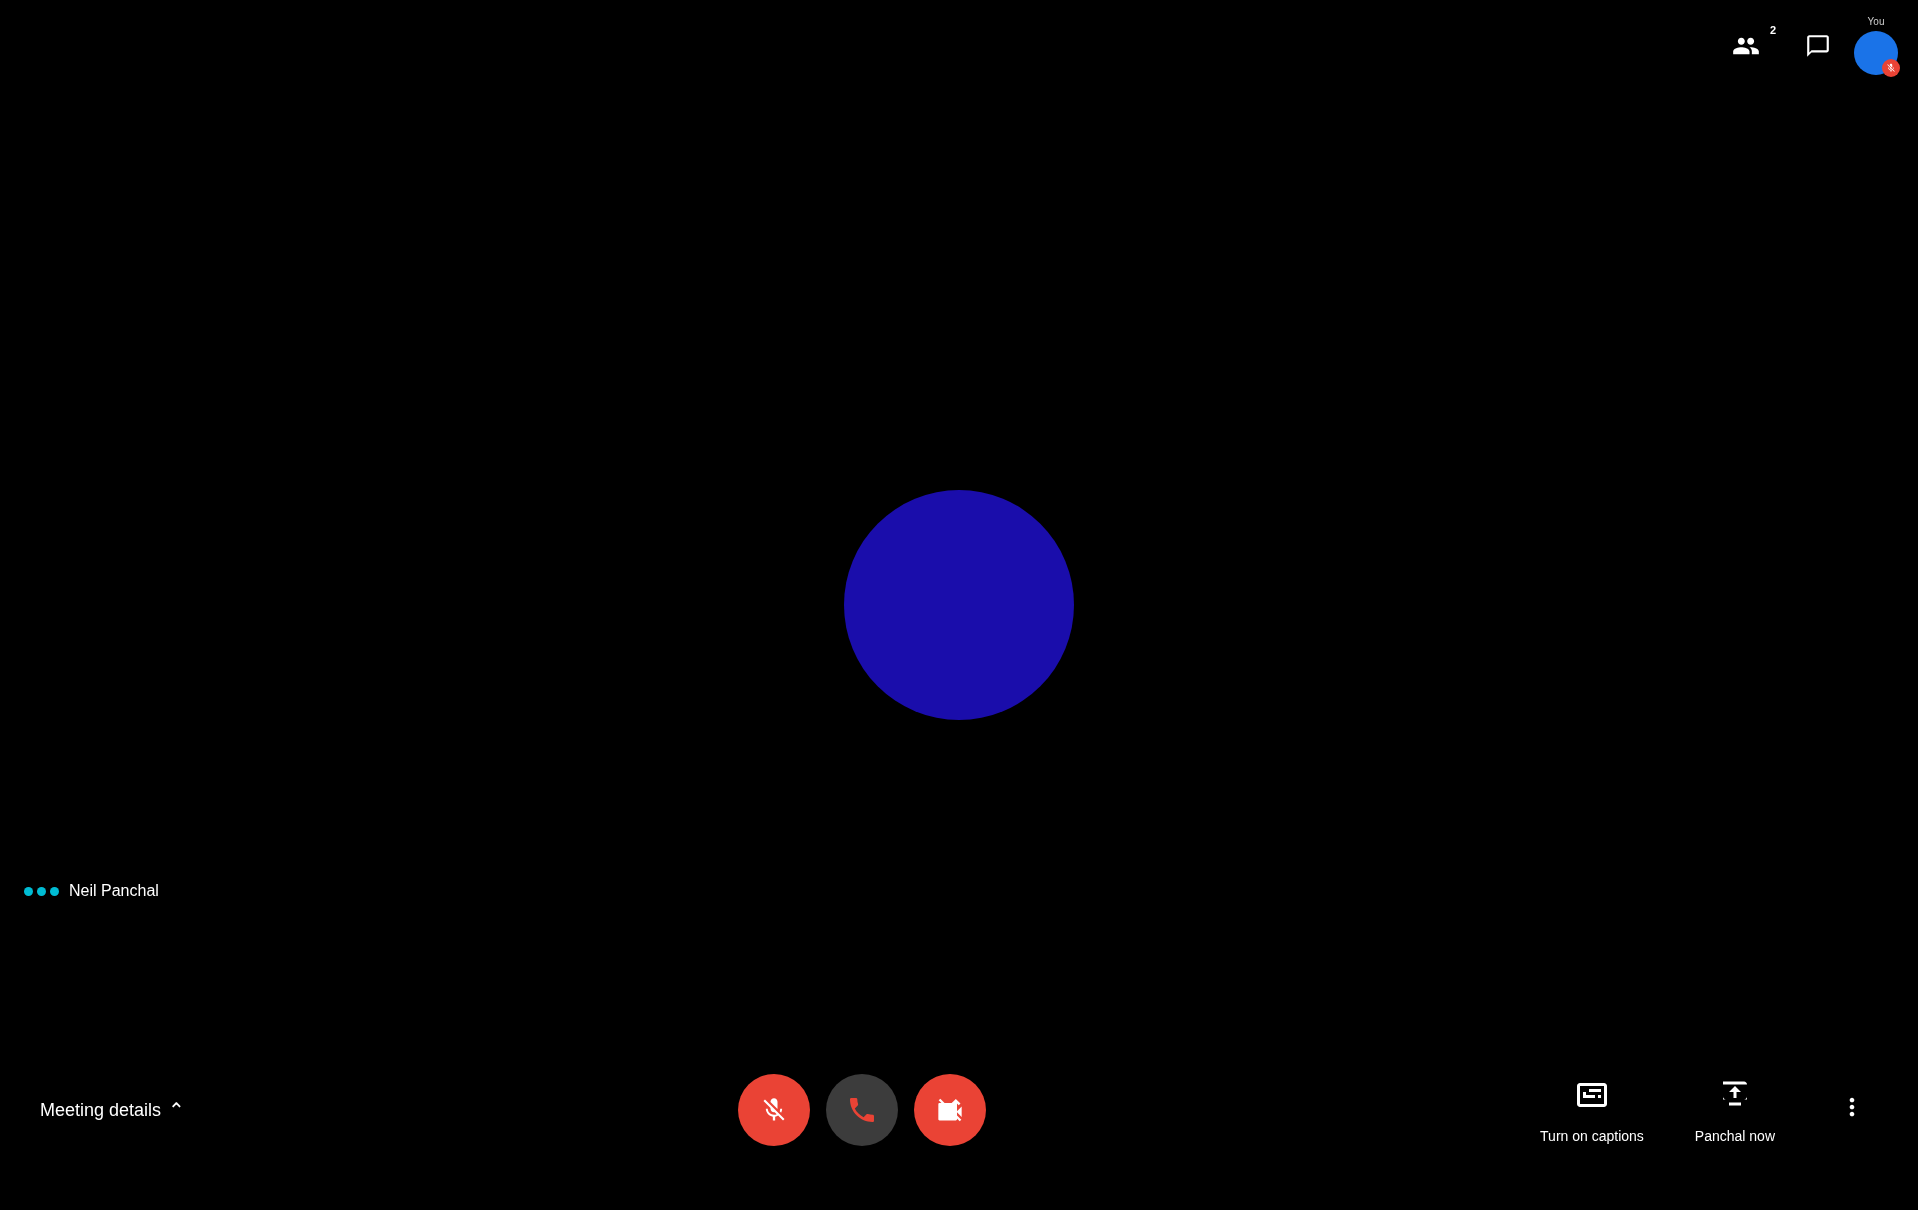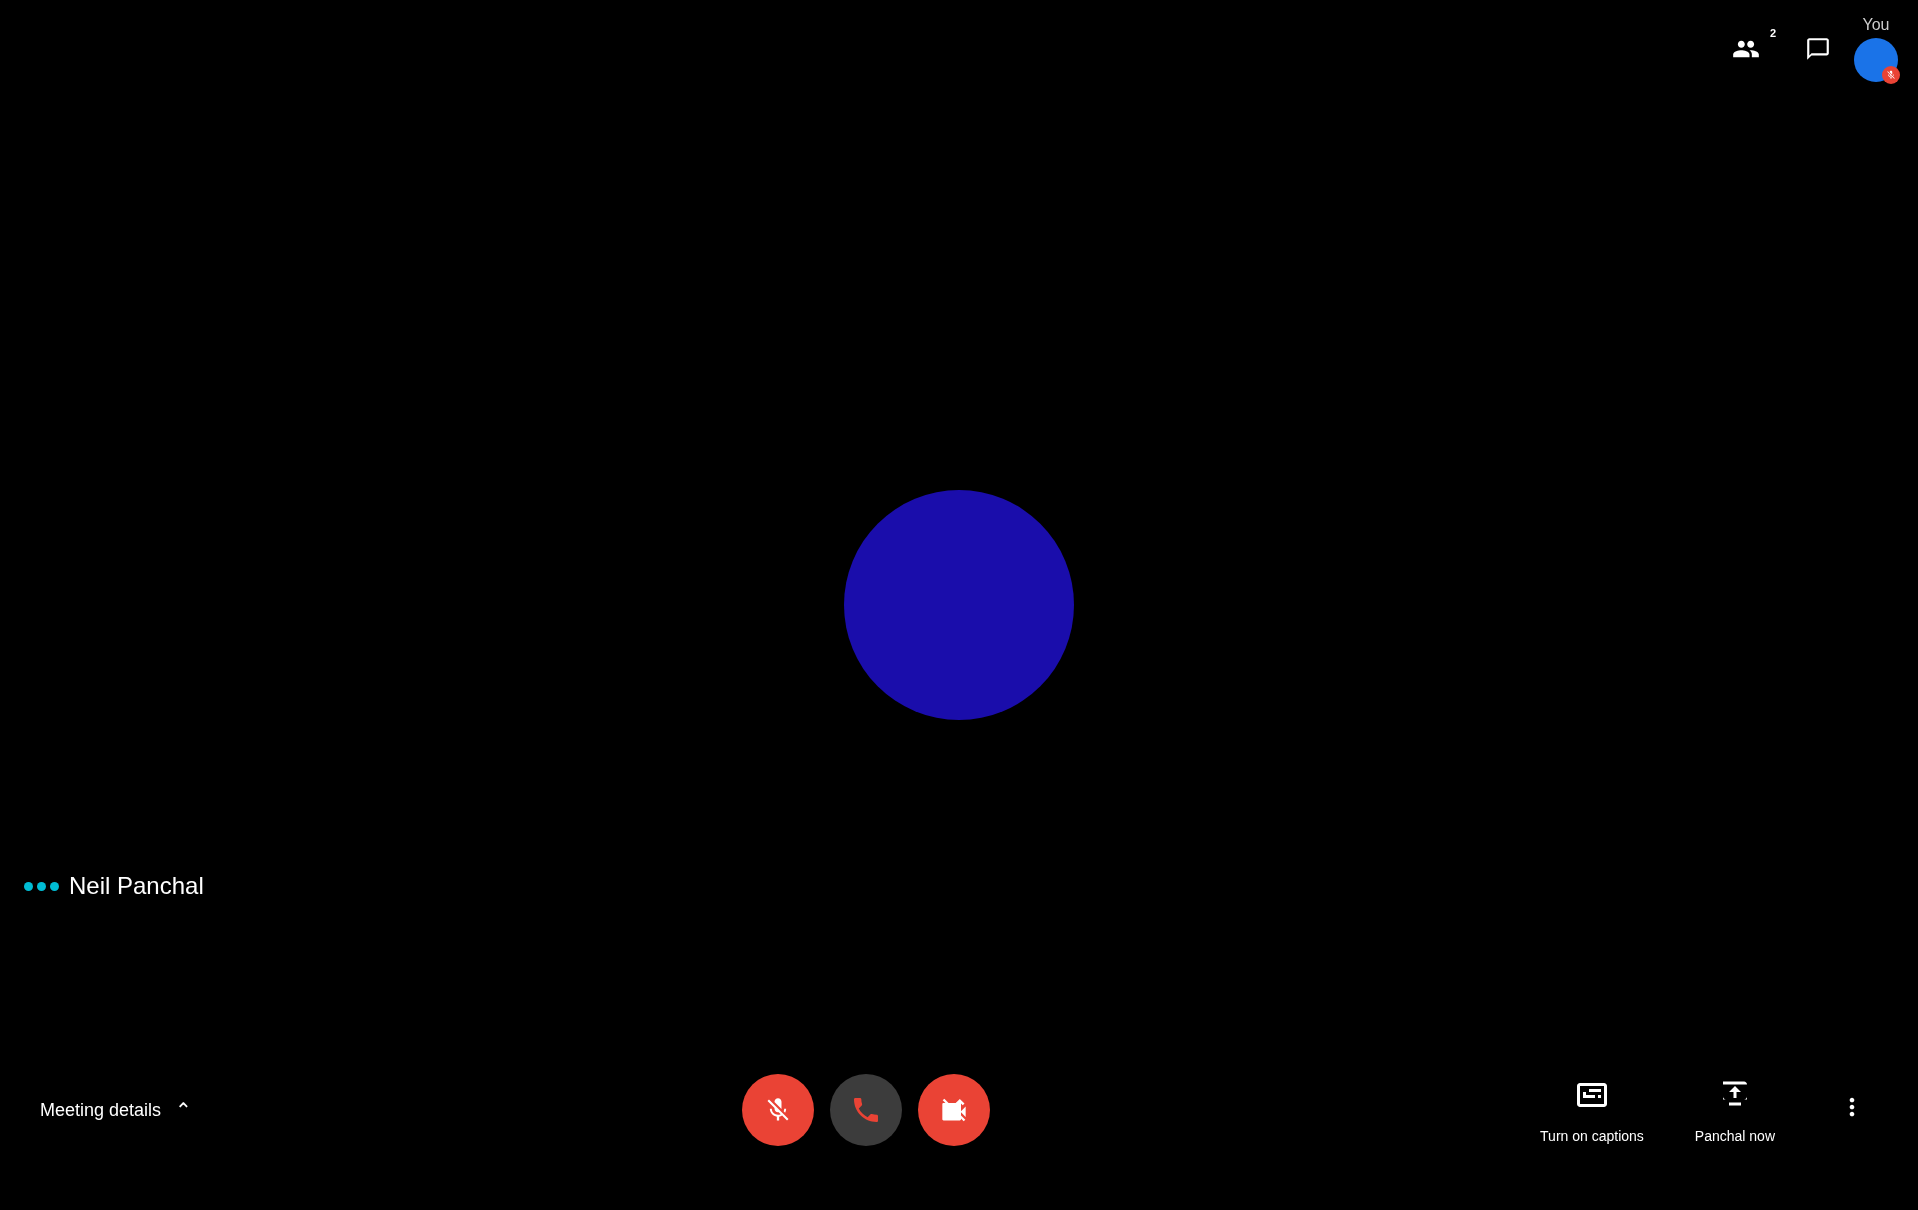--- a/index.html
+++ b/index.html
@@ -99,21 +99,21 @@
     }
 
     
     .participant-name {
       position: absolute;
       bottom: 310px;
       left: 24px;
       display: flex;
       align-items: center;
       gap: 10px;
-      font-size: 24px;
+      font-size: 16px;
       color: #fff;
     }
 
     .dots-indicator {
       display: flex;
       gap: 4px;
       align-items: center;
     }
 
     .dot {
@@ -132,21 +132,21 @@
       height: 200px;
       background: #000;
       display: flex;
       align-items: center;
       padding: 0 40px;
     }
 
     .meeting-details {
       display: flex;
       align-items: center;
-      gap: 14px;
+      gap: 7px;
       cursor: pointer;
       color: #fff;
       font-size: 18px;
     }
 
     .chevron-icon {
       font-size: 20px;
     }
 
     .controls-center {
@@ -229,21 +229,21 @@
     <span style="position:absolute; top:6px; right:6px; font-size:11px; color:#fff; font-weight:bold;">2</span>
   </button>
 
   <button class="top-bar-btn">
     <svg width="26" height="26" viewBox="0 0 24 24" xmlns="http://www.w3.org/2000/svg">
       <path d="M20 2H4c-1.1 0-2 .9-2 2v18l4-4h14c1.1 0 2-.9 2-2V4c0-1.1-.9-2-2-2zm0 14H6l-2 2V4h16v12z"></path>
     </svg>
   </button>
 
   <div class="avatar-wrapper">
-    <span style="font-size:16px; color:#ccc;">You</span>
+    <span style="font-size:10px; color:#ccc;">You</span>
     <div class="user-avatar">
       <div class="user-avatar-muted-badge">
         <svg width="10" height="10" viewBox="0 0 24 24" xmlns="http://www.w3.org/2000/svg">
           <path d="M19 11h-1.7c0 .74-.16 1.43-.43 2.05l1.23 1.23c.56-.98.9-2.09.9-3.28zm-4.02.17c0-.06.02-.11.02-.17V5c0-1.66-1.34-3-3-3S9 3.34 9 5v.18l5.98 5.99zM4.27 3L3 4.27l6.01 6.01V11c0 1.66 1.33 3 2.99 3 .22 0 .44-.03.65-.08l1.66 1.66c-.71.33-1.5.52-2.31.52-2.76 0-5.3-2.1-5.3-5.1H5c0 3.41 2.72 6.23 6 6.72V21h2v-3.28c.91-.13 1.77-.45 2.54-.9L19.73 21 21 19.73 4.27 3z"></path>
         </svg>
       </div>
     </div>
   </div>
 </div>
 

